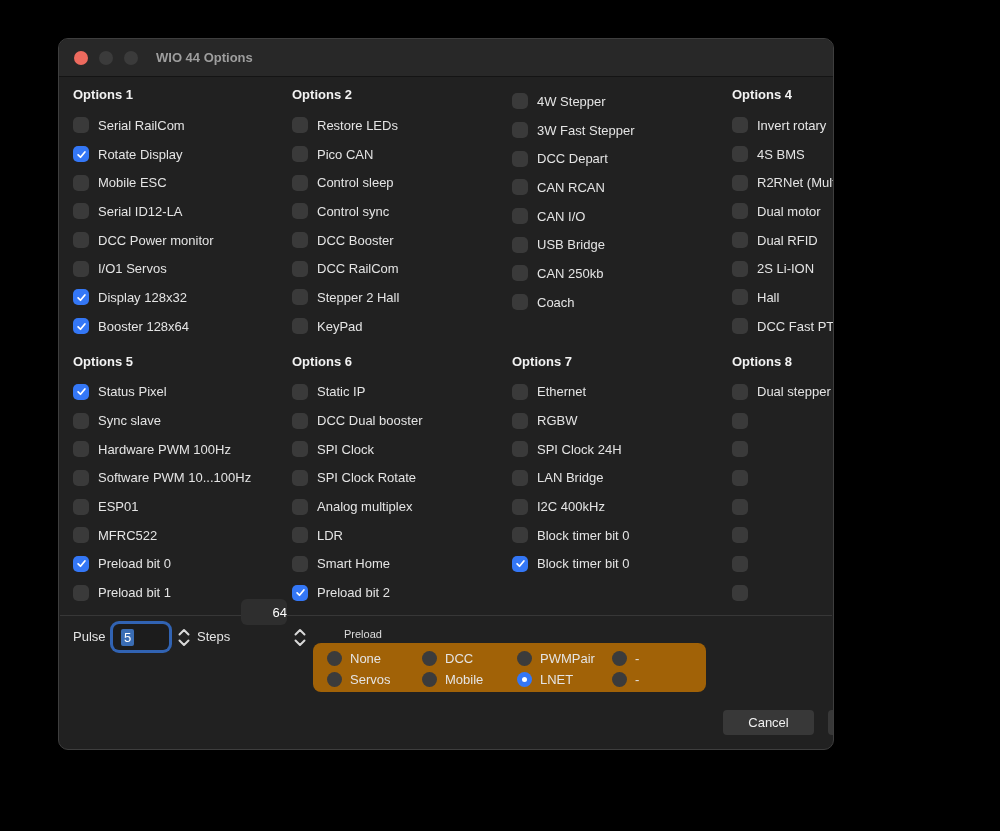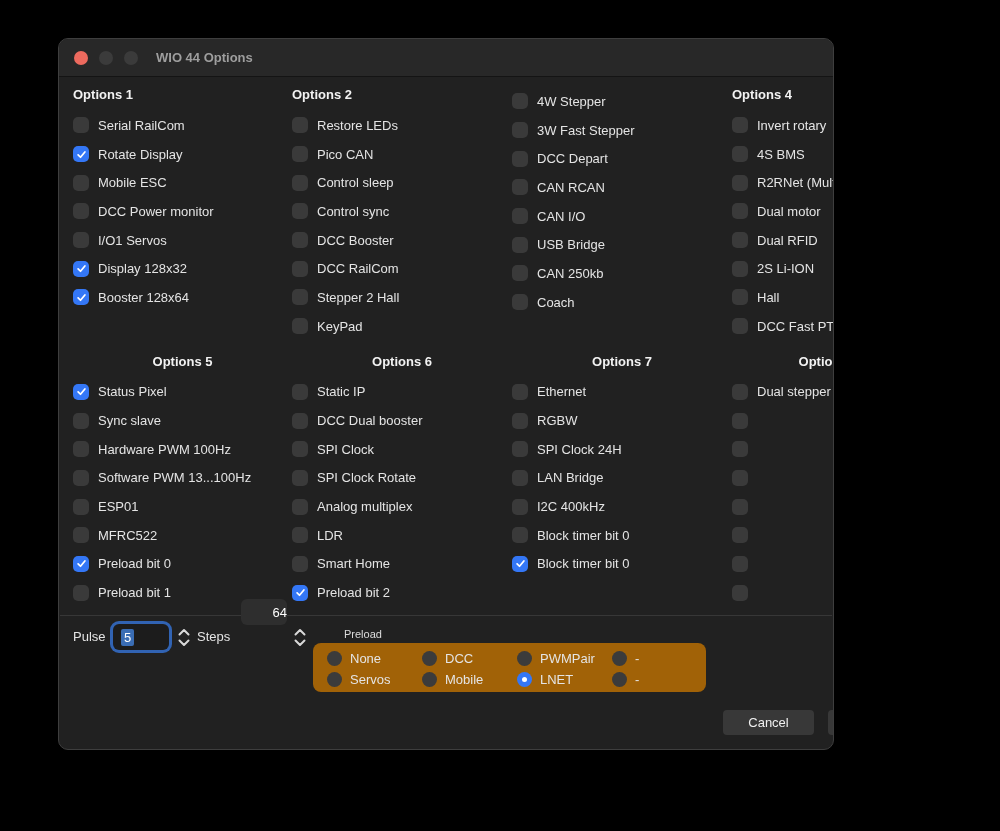--- a/index.html
+++ b/index.html
@@ -15,21 +15,21 @@
     border-bottom:1px solid #141414; display:flex; align-items:center;
   }
   .traffic { display:flex; gap:11px; padding-left:15px; }
   .tl { width:14px; height:14px; border-radius:50%; display:inline-block; }
   .tl.red  { background:#ed6a5e; }
   .tl.gray { background:#3b3b3b; }
   .title { position:absolute; left:97px; font-size:13px; font-weight:700; color:#9e9e9e; }
 
   .groups { position:absolute; left:14px; top:48px; width:852px;
             display:grid; grid-template-columns:219px 220px 220px auto; }
-  .group.second { margin-top:13px;text-align:center; }
+  .group.second { margin-top:13px; }
   .group h3 { font-size:13px; font-weight:700; color:#f2f2f2; height:20px; margin-bottom:4px; }
   .row { height:28.7px; display:flex; align-items:center; gap:9px; }
   .cb { width:16px; height:16px; border-radius:5px; background:#3a3a3a; flex:0 0 16px;
         display:flex; align-items:center; justify-content:center; }
   .cb.checked { background:#3477f6; }
   .cb svg { width:11px; height:11px; }
   .row .lbl { font-size:13px; color:#e4e4e4; white-space:nowrap; }
 
   .sep { position:absolute; left:1px; right:1px; top:576px; border-top:1px solid #373737; }
 
@@ -93,20 +93,24 @@
             </svg>
           </span>
           <span class="lbl">Rotate Display</span>
         </div>
         <div class="row">
           <span class="cb"></span>
           <span class="lbl">Mobile ESC</span>
         </div>
         <div class="row">
           <span class="cb"></span>
+          <span class="lbl">Serial ID12-LA</span>
+        </div>
+        <div class="row">
+          <span class="cb"></span>
           <span class="lbl">DCC Power monitor</span>
         </div>
         <div class="row">
           <span class="cb"></span>
           <span class="lbl">I/O1 Servos</span>
         </div>
         <div class="row">
           <span class="cb checked">
             <svg viewBox="0 0 12 12">
               <path d="M2.3 6.4 L4.9 9 L9.7 3.3" stroke="#fff" stroke-width="1.9" fill="none" stroke-linecap="round" stroke-linejoin="round"></path>
@@ -240,21 +244,21 @@
         <div class="row">
           <span class="cb"></span>
           <span class="lbl">Sync slave</span>
         </div>
         <div class="row">
           <span class="cb"></span>
           <span class="lbl">Hardware PWM 100Hz</span>
         </div>
         <div class="row">
           <span class="cb"></span>
-          <span class="lbl">Software PWM 13...100Hz</span>
+          <span class="lbl">Software PWM 10...100Hz</span>
         </div>
         <div class="row">
           <span class="cb"></span>
           <span class="lbl">ESP01</span>
         </div>
         <div class="row">
           <span class="cb"></span>
           <span class="lbl">MFRC522</span>
         </div>
         <div class="row">

